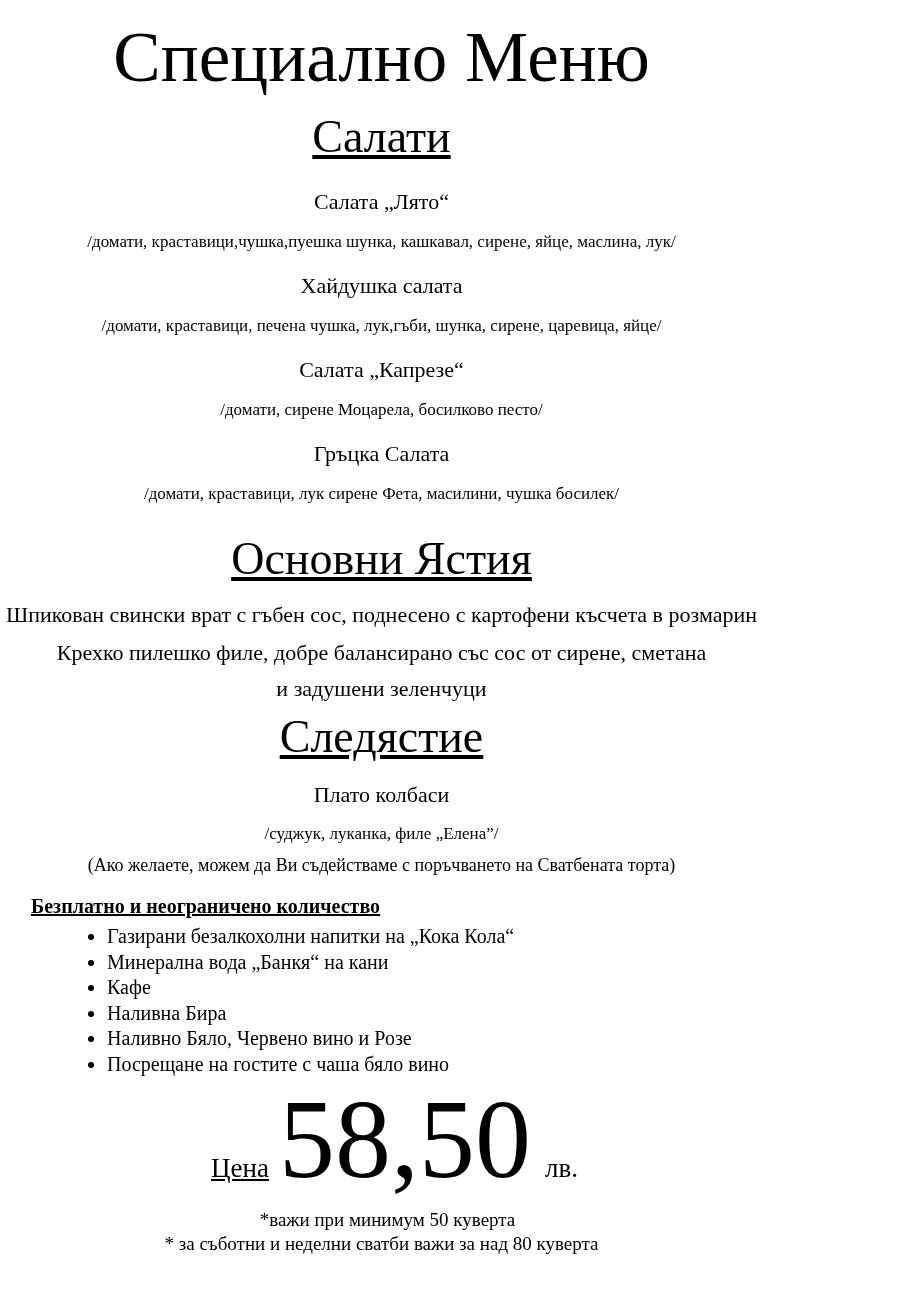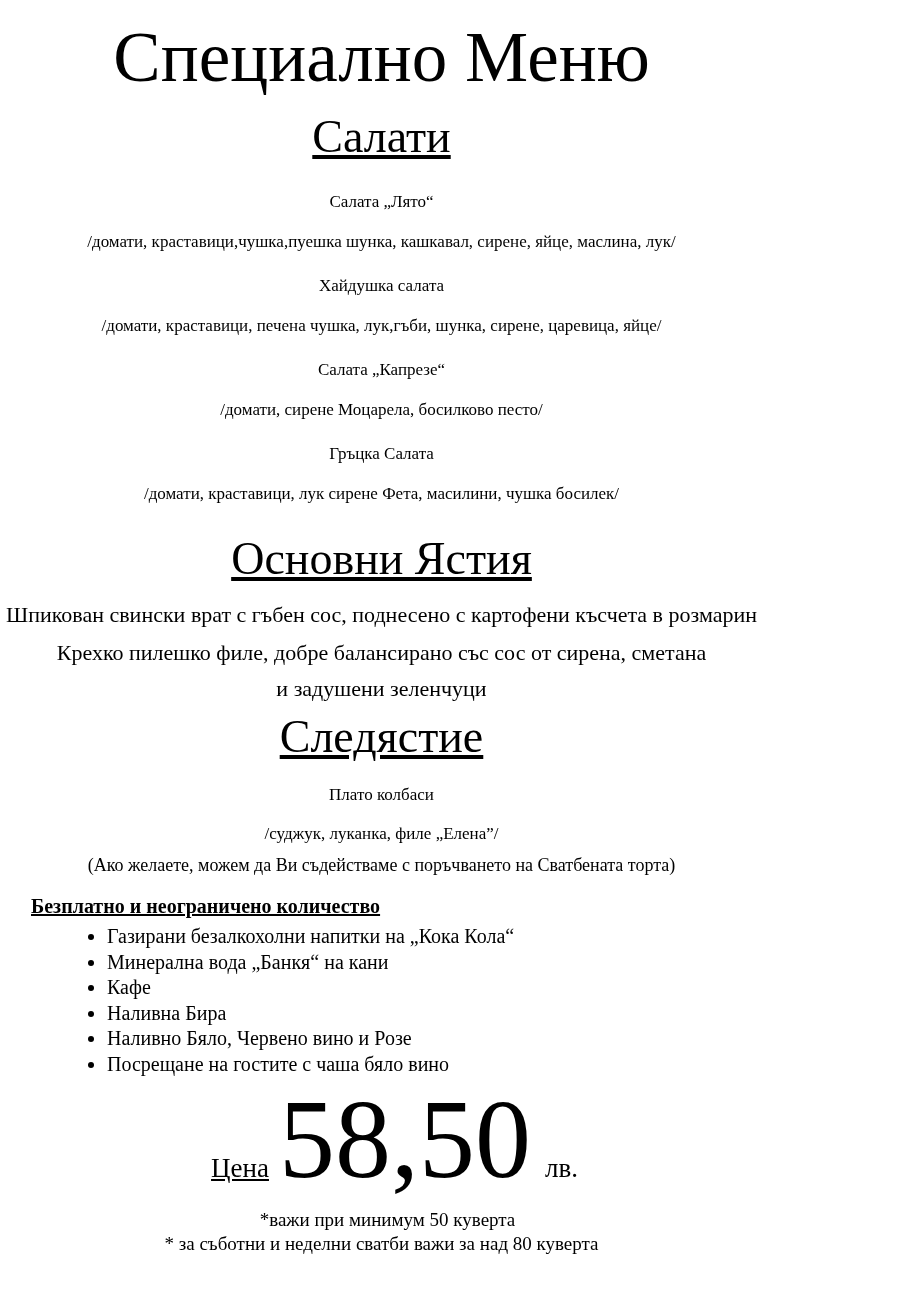--- a/index.html
+++ b/index.html
@@ -29,21 +29,21 @@
     line-height: 54px;
     font-weight: normal;
     text-decoration: underline;
     margin: 0;
   }
   .heading-salads  { margin-top: 12px; }
   .heading-mains   { margin-top: 28px; }
   .heading-dessert { margin-top: 8px; }
 
   .item-name {
-    font-size: 17px;
+    font-size: 22px;
     line-height: 26px;
     margin-top: 21px;
   }
   .item-name.first { margin-top: 25px; }
 
   .item-ingredients {
     font-size: 17px;
     line-height: 20px;
     margin-top: 17px;
   }
@@ -128,21 +128,21 @@
 
   <div class="item-name">Салата „Капрезе“</div>
   <div class="item-ingredients">/домати, сирене Моцарела, босилково песто/</div>
 
   <div class="item-name">Гръцка Салата</div>
   <div class="item-ingredients">/домати, краставици, лук сирене Фета, масилини, чушка босилек/</div>
 
   <h2 class="section-heading heading-mains">Основни Ястия</h2>
 
   <div class="mains-line l0">Шпикован свински врат с гъбен сос, поднесено с картофени късчета в розмарин</div>
-  <div class="mains-line l1">Крехко пилешко филе, добре балансирано със сос от сирена, сметана</div>
+  <div class="mains-line l1">Крехко пилешко филе, добре балансирано със сос от сирене, сметана</div>
   <div class="mains-line l2">и задушени зеленчуци</div>
 
   <h2 class="section-heading heading-dessert">Следястие</h2>
 
   <div class="item-name" style="margin-top:18px">Плато колбаси</div>
   <div class="item-ingredients" style="margin-top:16px">/суджук, луканка, филе „Елена”/</div>
   <div class="dessert-note">(Ако желаете, можем да Ви съдействаме с поръчването на Сватбената торта)</div>
 
   <div class="free-heading">Безплатно и неограничено количество</div>
   <ul class="free-list">

